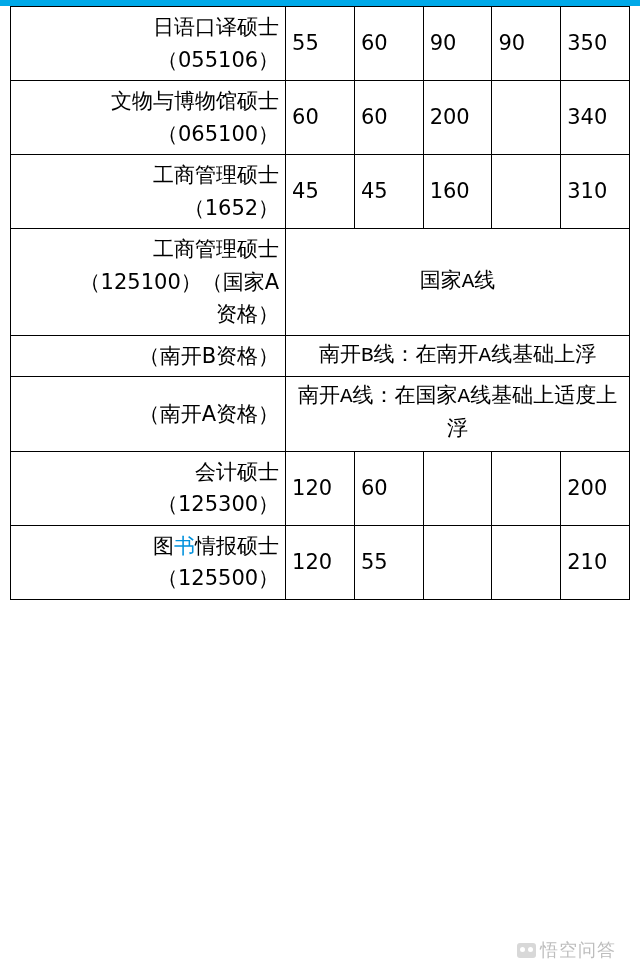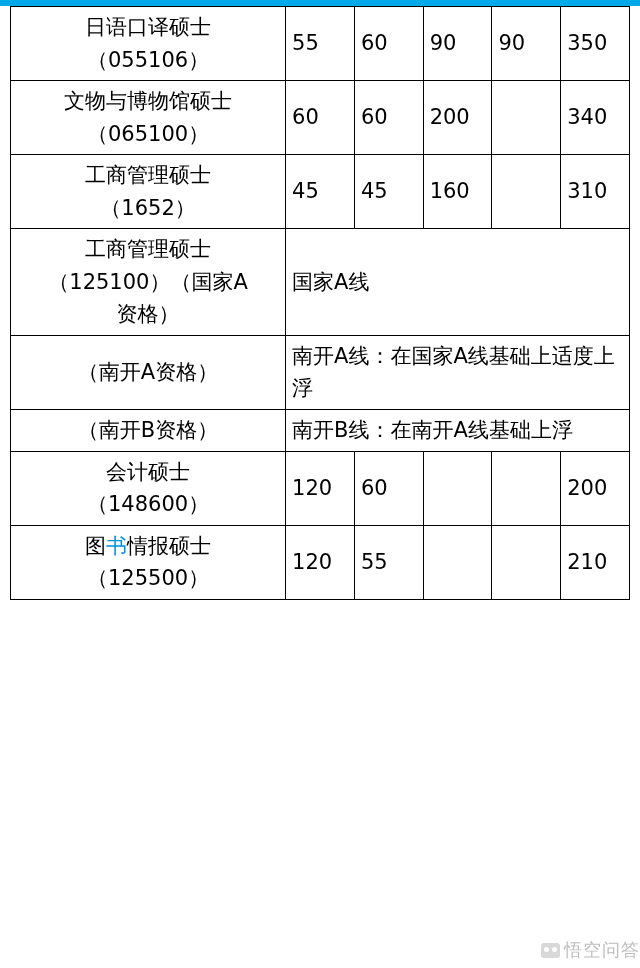--- a/index.html
+++ b/index.html
@@ -44,41 +44,42 @@
     border: 1px solid #000000;
     font-size: 21px;
     line-height: 1.55;
     color: #000000;
     vertical-align: middle;
     padding: 4px 6px;
     box-sizing: border-box;
   }
   td.name {
     width: 268px;
+    text-align: right;
+    padding-left: 9px;
+  }
+  td.num {
+    width: 67px;
+  }
+  td.span-note {
     text-align: center;
     padding-left: 9px;
-  }
-  td.num {
-    width: 67px;
-  }
-  td.span-note {
-    text-align: left;
-    padding-left: 9px;
     line-height: 1.6;
+    font-family: Liberation Mono, monospace;
   }
   .name-line {
     display: block;
     white-space: nowrap;
   }
   .highlight-char {
     color: #0091dd;
   }
   .watermark {
     position: absolute;
-    right: 0;
+    right: 24px;
     bottom: 6px;
     font-size: 17px;
     color: #b9b9b9;
     letter-spacing: 1px;
     display: flex;
     align-items: center;
     gap: 4px;
   }
   .watermark .wm-logo {
     display: inline-block;
@@ -166,36 +167,36 @@
           <td class="name">
             <span class="name-line">工商管理硕士</span>
             <span class="name-line">（125100）（国家A</span>
             <span class="name-line">资格）</span>
           </td>
           <td class="span-note" colspan="5">国家A线</td>
         </tr>
 
         <tr>
           <td class="name">
+            <span class="name-line">（南开B资格）</span>
+          </td>
+          <td class="span-note" colspan="5">南开B线：在南开A线基础上浮</td>
+        </tr>
+
+        <tr>
+          <td class="name">
             <span class="name-line">（南开A资格）</span>
           </td>
           <td class="span-note" colspan="5">南开A线：在国家A线基础上适度上浮</td>
         </tr>
 
         <tr>
           <td class="name">
-            <span class="name-line">（南开B资格）</span>
-          </td>
-          <td class="span-note" colspan="5">南开B线：在南开A线基础上浮</td>
-        </tr>
-
-        <tr>
-          <td class="name">
             <span class="name-line">会计硕士</span>
-            <span class="name-line">（148600）</span>
+            <span class="name-line">（125300）</span>
           </td>
           <td class="num">120</td>
           <td class="num">60</td>
           <td class="num"></td>
           <td class="num"></td>
           <td class="num">200</td>
         </tr>
 
         <tr>
           <td class="name">

